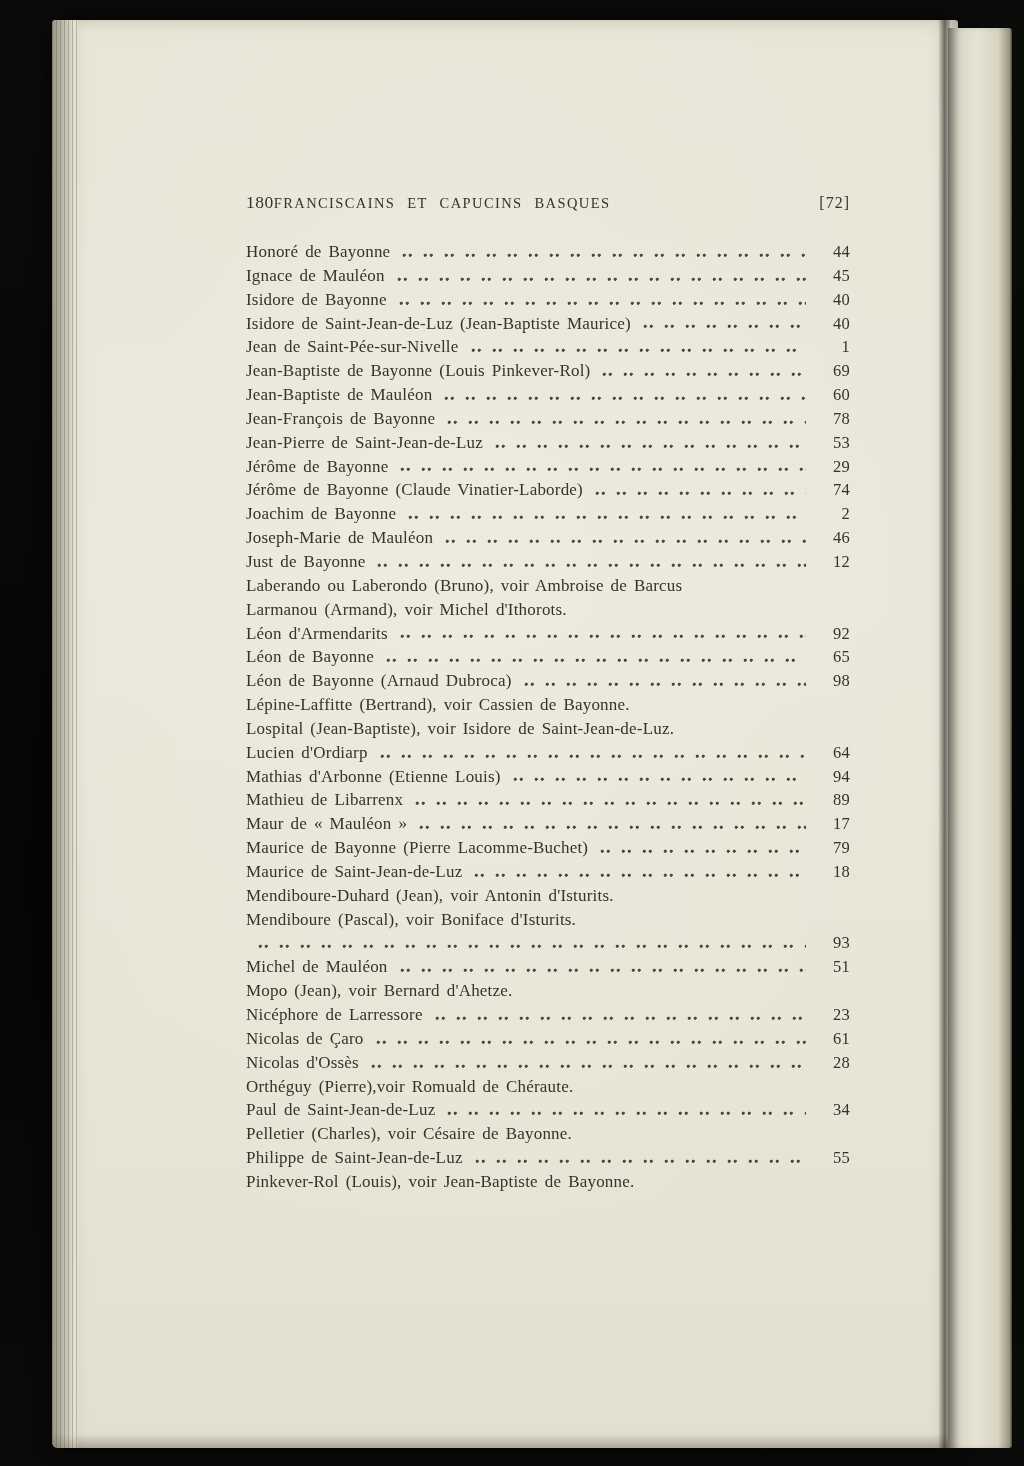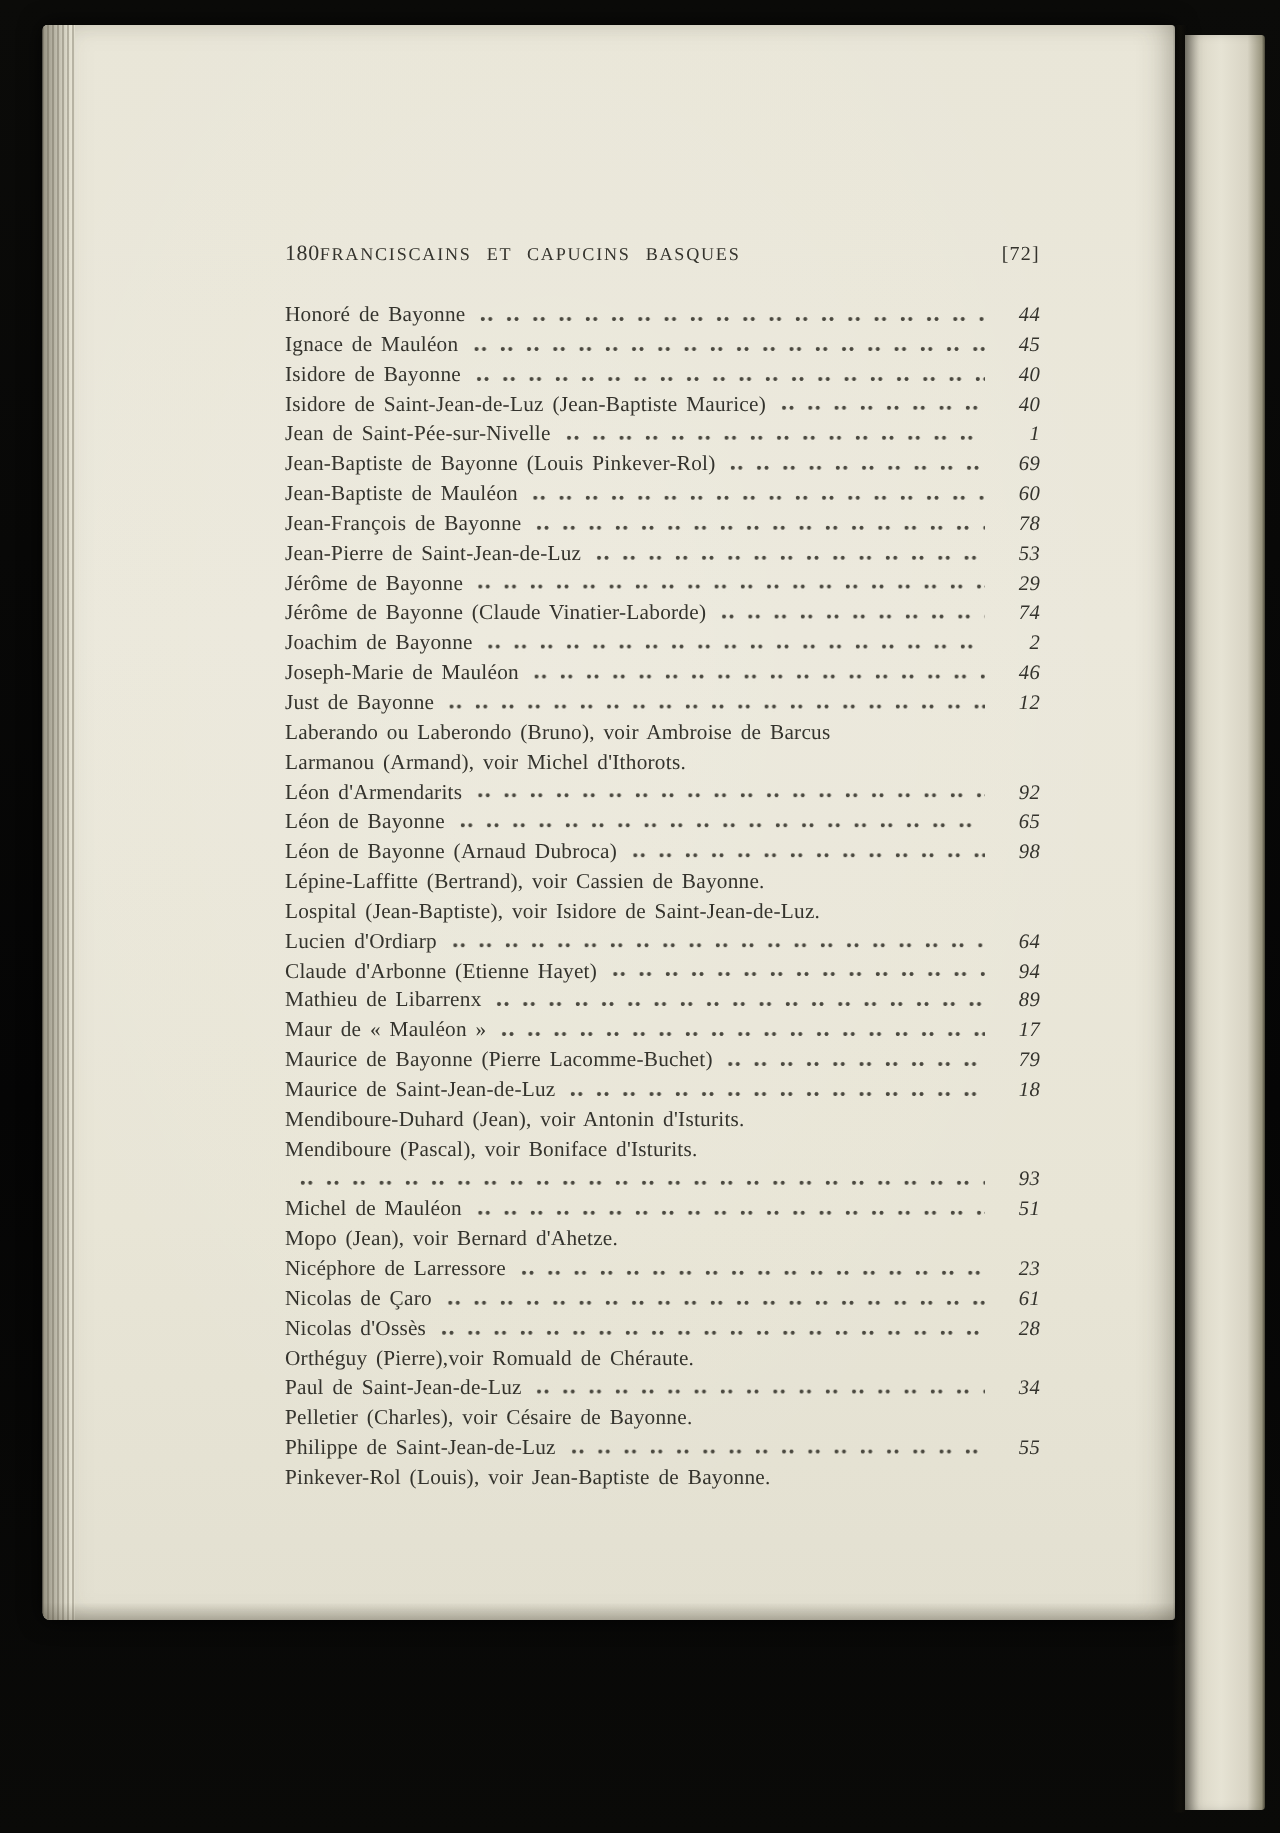--- a/index.html
+++ b/index.html
@@ -10,24 +10,24 @@
   .scene {
     position: relative;
     width: 1024px;
     height: 1466px;
     background: linear-gradient(180deg, #0b0b09 0%, #050505 60%, #0a0a08 100%);
     overflow: hidden;
     font-family: "Liberation Serif", "DejaVu Serif", serif;
   }
   .page {
     position: absolute;
-    left: 34px;
+    left: 52px;
     top: 20px;
     width: 906px;
-    height: 1276px;
+    height: 1428px;
     background:
       radial-gradient(ellipse at 45% 40%, rgba(255,255,255,0.10), rgba(0,0,0,0) 70%),
       linear-gradient(180deg, #e9e6d8 0%, #ebe8db 38%, #e8e5d6 75%, #e3e0d1 100%);
     border-radius: 4px 3px 3px 6px;
     box-shadow:
       inset -18px 0 26px -16px rgba(60,55,40,0.45),
       inset 20px 0 34px -20px rgba(60,55,40,0.55),
       0 0 18px rgba(0,0,0,0.8);
   }
   .page-edges-left {
@@ -112,21 +112,20 @@
     background-image:
       radial-gradient(circle at 2.2px 2.2px, #4a483f 1.25px, rgba(0,0,0,0) 1.9px),
       radial-gradient(circle at 8.2px 2.2px, #4a483f 1.25px, rgba(0,0,0,0) 1.9px);
     background-size: 21px 6px;
     background-repeat: repeat-x;
   }
   .entry-ref {
     flex: 0 0 34px;
     text-align: right;
     font-size: 16.5px;
-    font-style: italic;
   }
   .bottom-edge {
     position: absolute;
     left: 0;
     bottom: 0;
     width: 100%;
     height: 14px;
     border-radius: 0 0 3px 6px;
     background: linear-gradient(180deg, rgba(0,0,0,0) 0%, rgba(70,65,50,0.28) 100%);
   }
@@ -245,21 +244,21 @@
           <div class="entry no-ref">
             <span class="entry-name">Lospital (Jean-Baptiste), voir Isidore de Saint-Jean-de-Luz.</span>
 
           </div>
           <div class="entry">
             <span class="entry-name">Lucien d'Ordiarp</span>
             <span class="leader"></span>
             <span class="entry-ref">64</span>
           </div>
           <div class="entry">
-            <span class="entry-name">Claude d'Arbonne (Etienne Hayet)</span>
+            <span class="entry-name">Mathias d'Arbonne (Etienne Louis)</span>
             <span class="leader"></span>
             <span class="entry-ref">94</span>
           </div>
           <div class="entry">
             <span class="entry-name">Mathieu de Libarrenx</span>
             <span class="leader"></span>
             <span class="entry-ref">89</span>
           </div>
           <div class="entry">
             <span class="entry-name">Maur de « Mauléon »</span>

